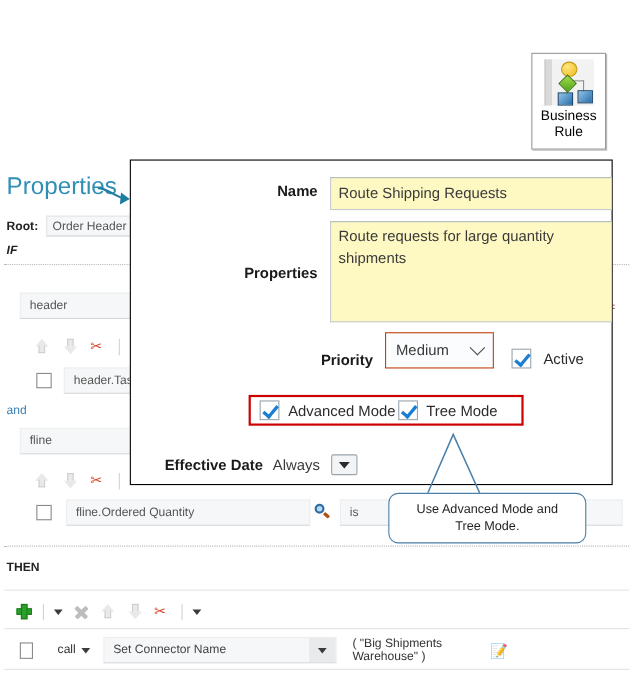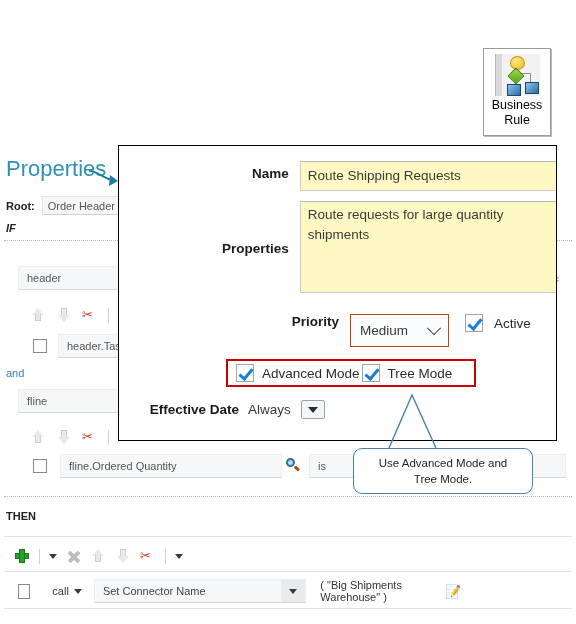--- a/index.html
+++ b/index.html
@@ -289,21 +289,21 @@
     font-size: 13.5px; color: #3a3a3a;
     padding: 3px 7px;
     overflow: hidden;
   }
   #name-row { left: 0; top: 15px; width: 439px; }
   #name-label { width: 220px; padding-right: 11px; padding-top: 5px; }
   #name-input { width: 330px; height: 30px; line-height: 22px; white-space: nowrap; }
   #desc-row { left: 0; top: 55px; width: 439px; }
   #desc-label { width: 220px; padding-right: 11px; padding-top: 40px; }
   #desc-input { width: 330px; height: 92px; line-height: 20px; }
-  #priority-row { left: 0; top: 168px; width: 439px; align-items: flex-start; }
+  #priority-row { left: 0; top: 156px; width: 439px; align-items: flex-end; }
   #priority-label { width: 220px; padding-right: 11px; }
   #priority-select {
     width: 99px; height: 33px;
     background: #fbfcfd;
     border: 1px solid #c2410c;
     box-sizing: border-box;
     display: flex; align-items: center; justify-content: space-between;
     padding: 0 9px 0 9px;
     font-size: 13.5px; color: #3a3a3a;
   }
@@ -339,21 +339,21 @@
     left: 107px; top: 213px;
     width: 250px; height: 28px;
     border: 2px solid #cc0000;
     box-sizing: border-box;
     display: flex; align-items: center;
     padding-left: 8px;
   }
   #adv-label { font-size: 13.5px; color: #2b2b2b; margin-left: 8px; margin-right: 2px; }
   #tree-label { font-size: 13.5px; color: #2b2b2b; margin-left: 8px; }
   #eff-row {
-    position: absolute; left: 0; top: 254px;
+    position: absolute; left: 0; top: 267px;
     width: 439px; display: flex; align-items: center;
   }
   #eff-label { width: 120px; text-align: right; font-size: 13.5px; font-weight: bold; color: #1a1a1a; }
   #eff-value { margin-left: 9px; font-size: 13.5px; color: #3a3a3a; }
   #eff-btn {
     margin-left: 10px;
     width: 24px; height: 19px;
     background: #f3f4f5;
     border: 1px solid #9aa4ad;
     border-radius: 2px;

